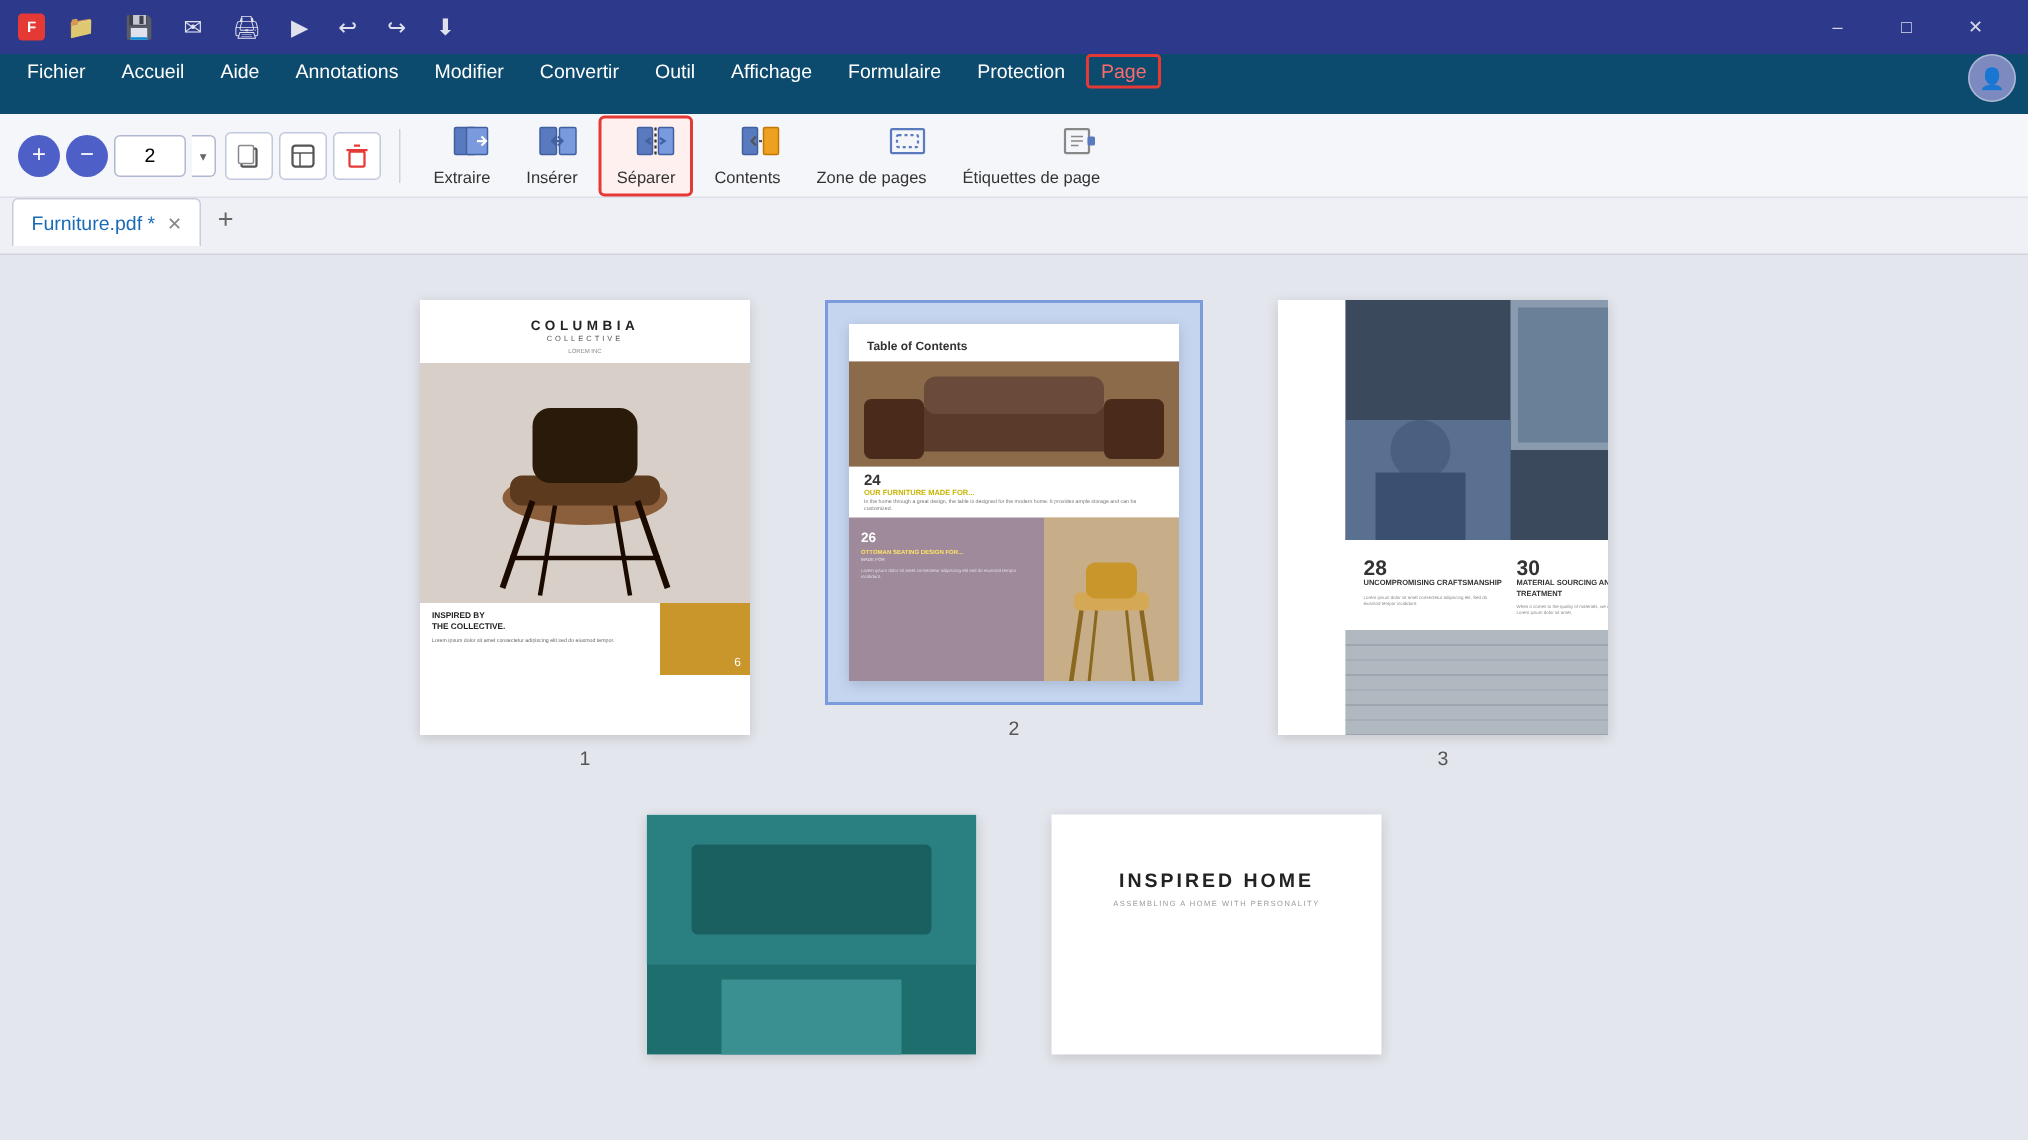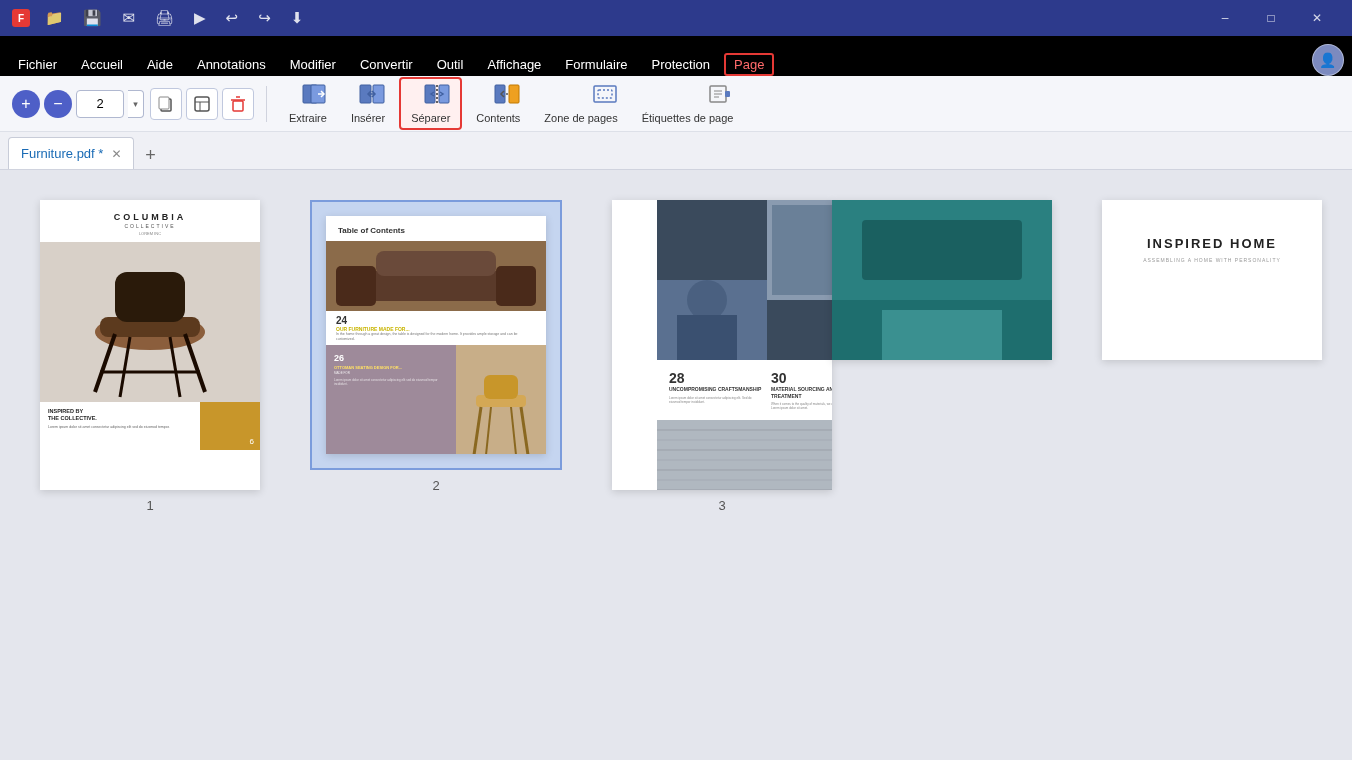--- a/index.html
+++ b/index.html
@@ -29,23 +29,23 @@
     .win-controls { display: flex; gap: 0; margin-left: auto; }
     .win-btn {
       width: 46px; height: 36px;
       display: flex; align-items: center; justify-content: center;
       cursor: pointer; font-size: 12px; color: white; opacity: 0.8;
     }
 
     
     .menu-bar {
       height: 40px;
-      background: #000000;
-      display: flex;
-      align-items: flex-end;
+      background: #0c4a6e;
+      display: flex;
+      align-items: flex-start;
       padding: 0 8px;
       gap: 4px;
     }
     .menu-item {
       color: white;
       font-size: 13px;
       padding: 4px 10px;
       cursor: pointer;
       border-radius: 3px;
     }
@@ -145,21 +145,20 @@
       font-size: 16px;
     }
     .del-btn { color: #e53935; }
 
     
     .tab-bar {
       height: 38px;
       background: #eff0f5;
       border-bottom: 1px solid #d0d3de;
       display: flex;
-      align-items: flex-end;
       padding: 0 8px;
       gap: 2px;
     }
     .tab {
       height: 32px;
       background: white;
       border: 1px solid #c8ccd8;
       border-bottom: none;
       border-radius: 4px 4px 0 0;
       padding: 0 12px;
@@ -184,22 +183,23 @@
       color: #666;
       display: flex; align-items: center; justify-content: center;
     }
 
     
     .content-area {
       height: calc(760px - 36px - 40px - 56px - 38px);
       background: #e4e6ed;
       overflow: auto;
       display: flex;
-      flex-direction: row;
+      flex-direction: column;
       padding: 30px 40px;
+      gap: 30px;
     }
     .page-row {
       display: flex;
       gap: 50px;
       justify-content: center;
       align-items: flex-start;
     }
     .page-thumb {
       display: flex;
       flex-direction: column;

